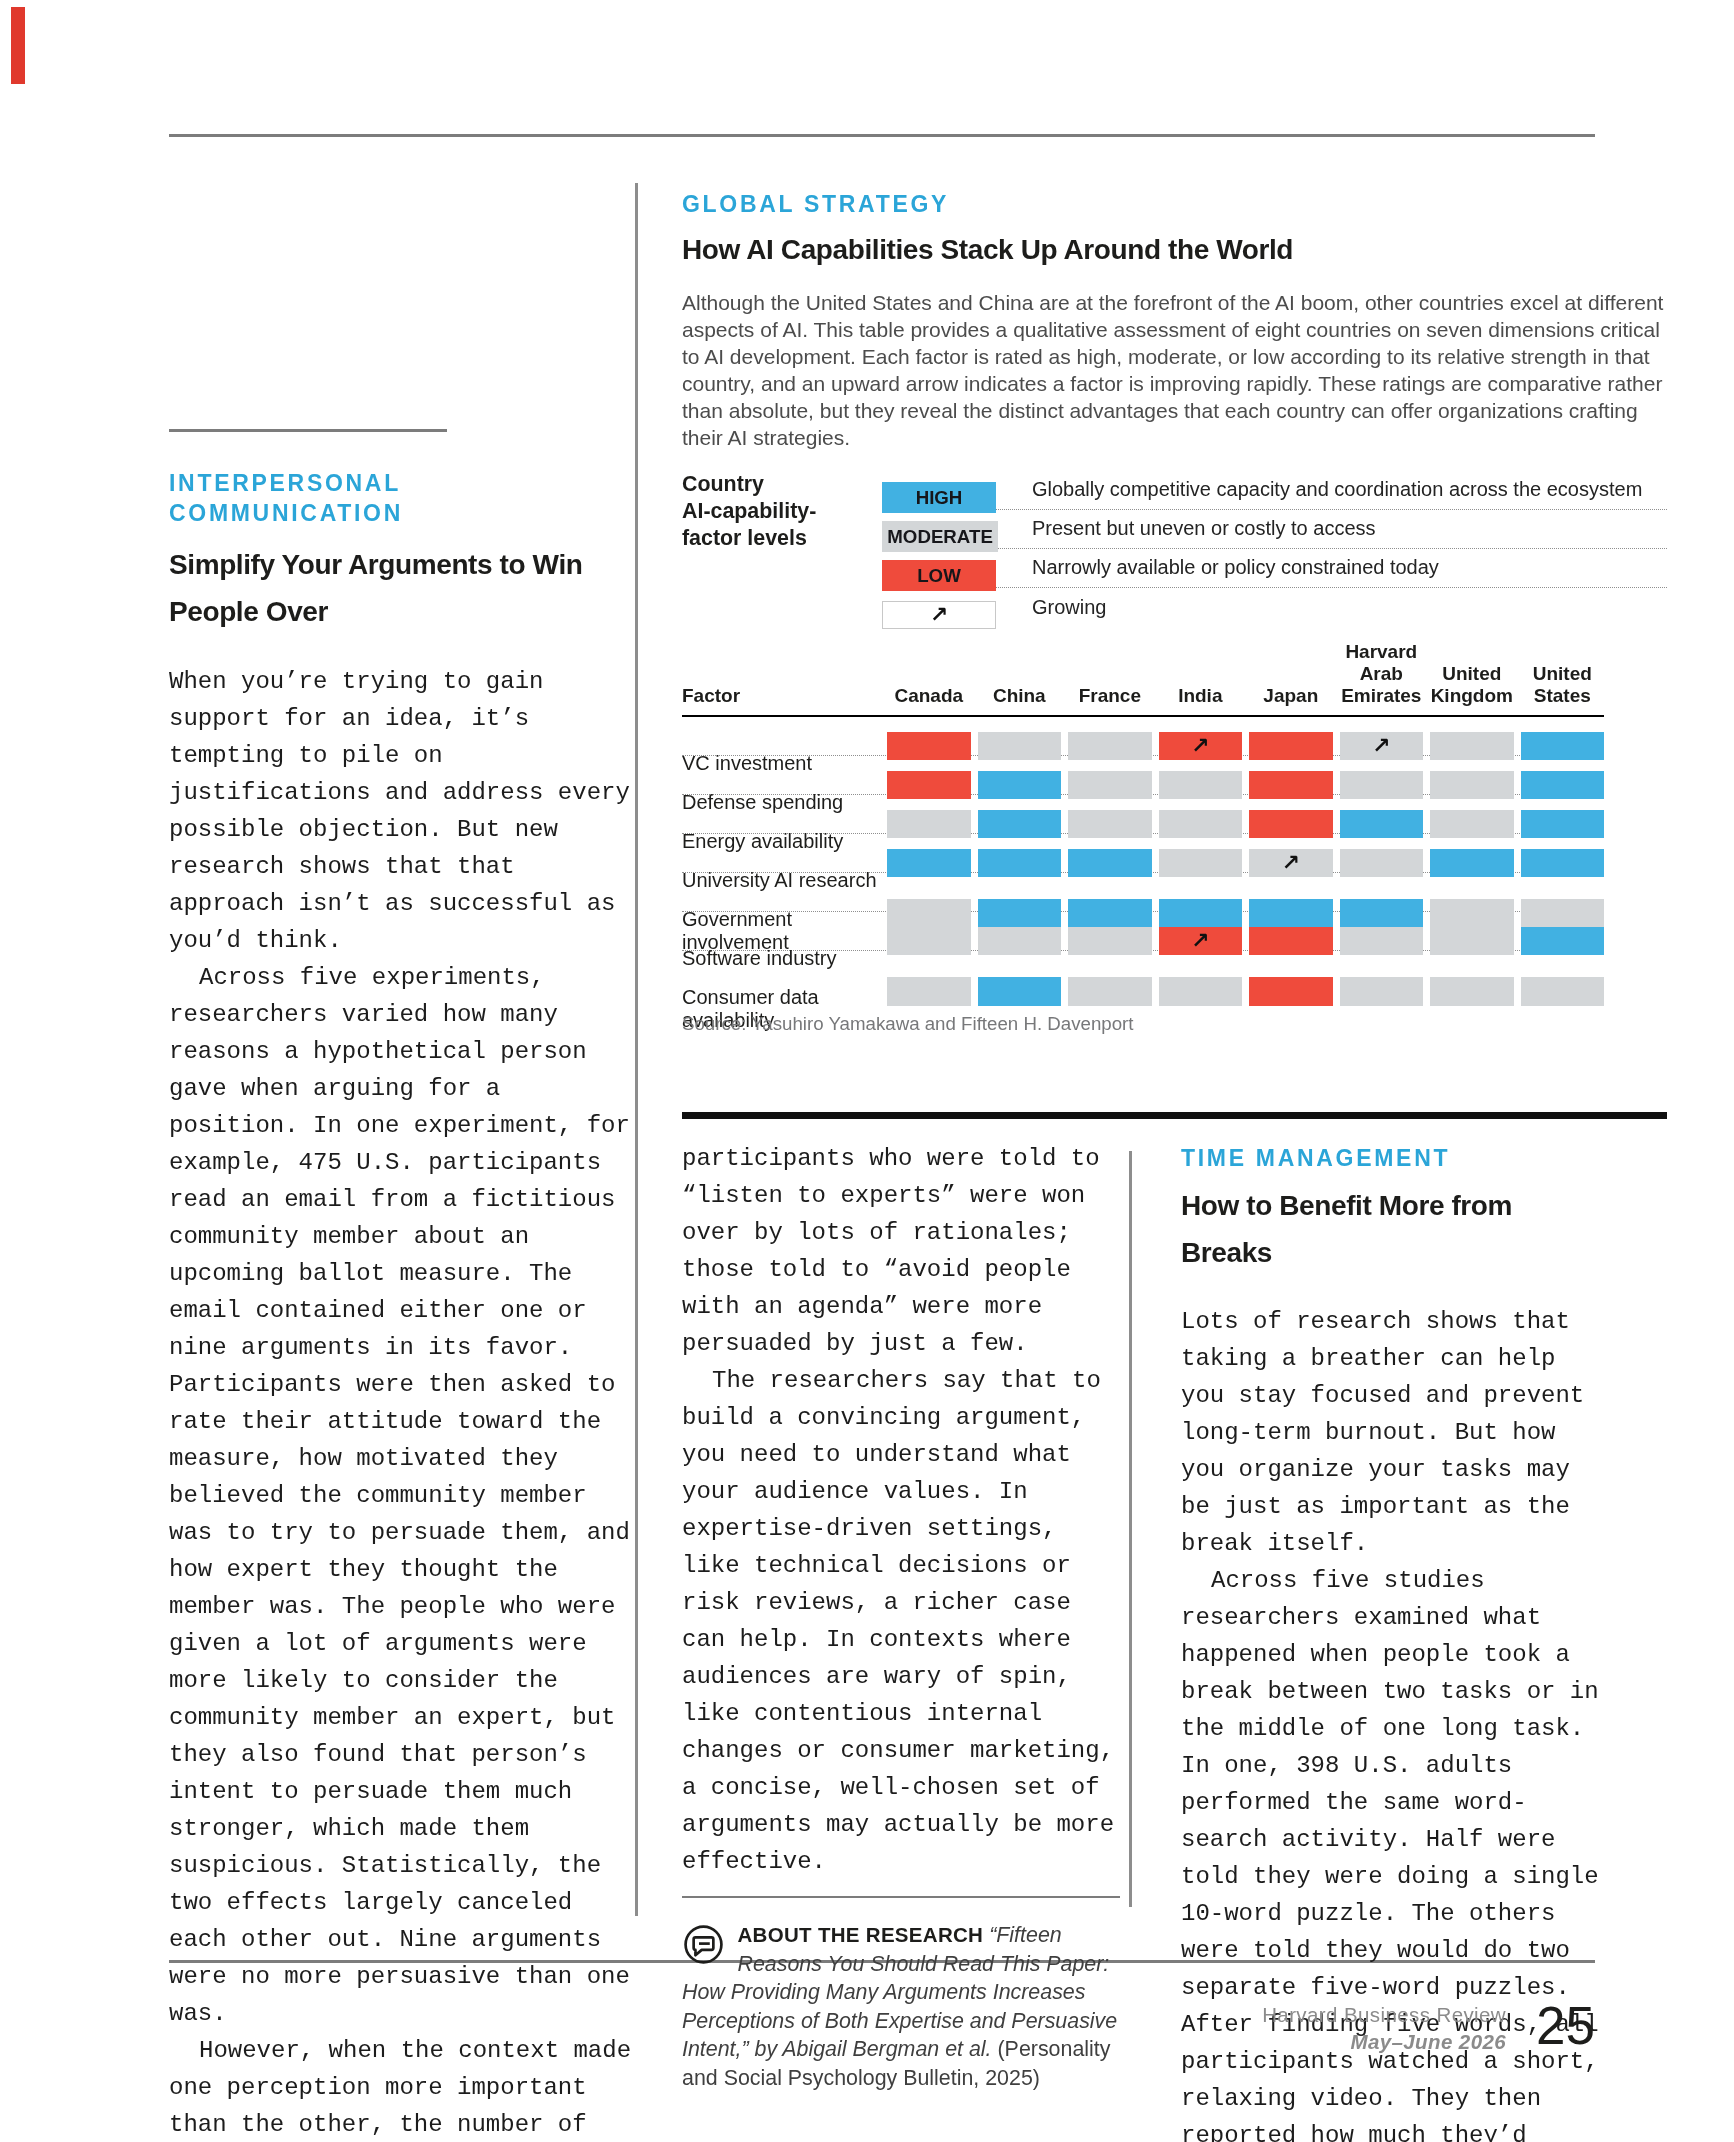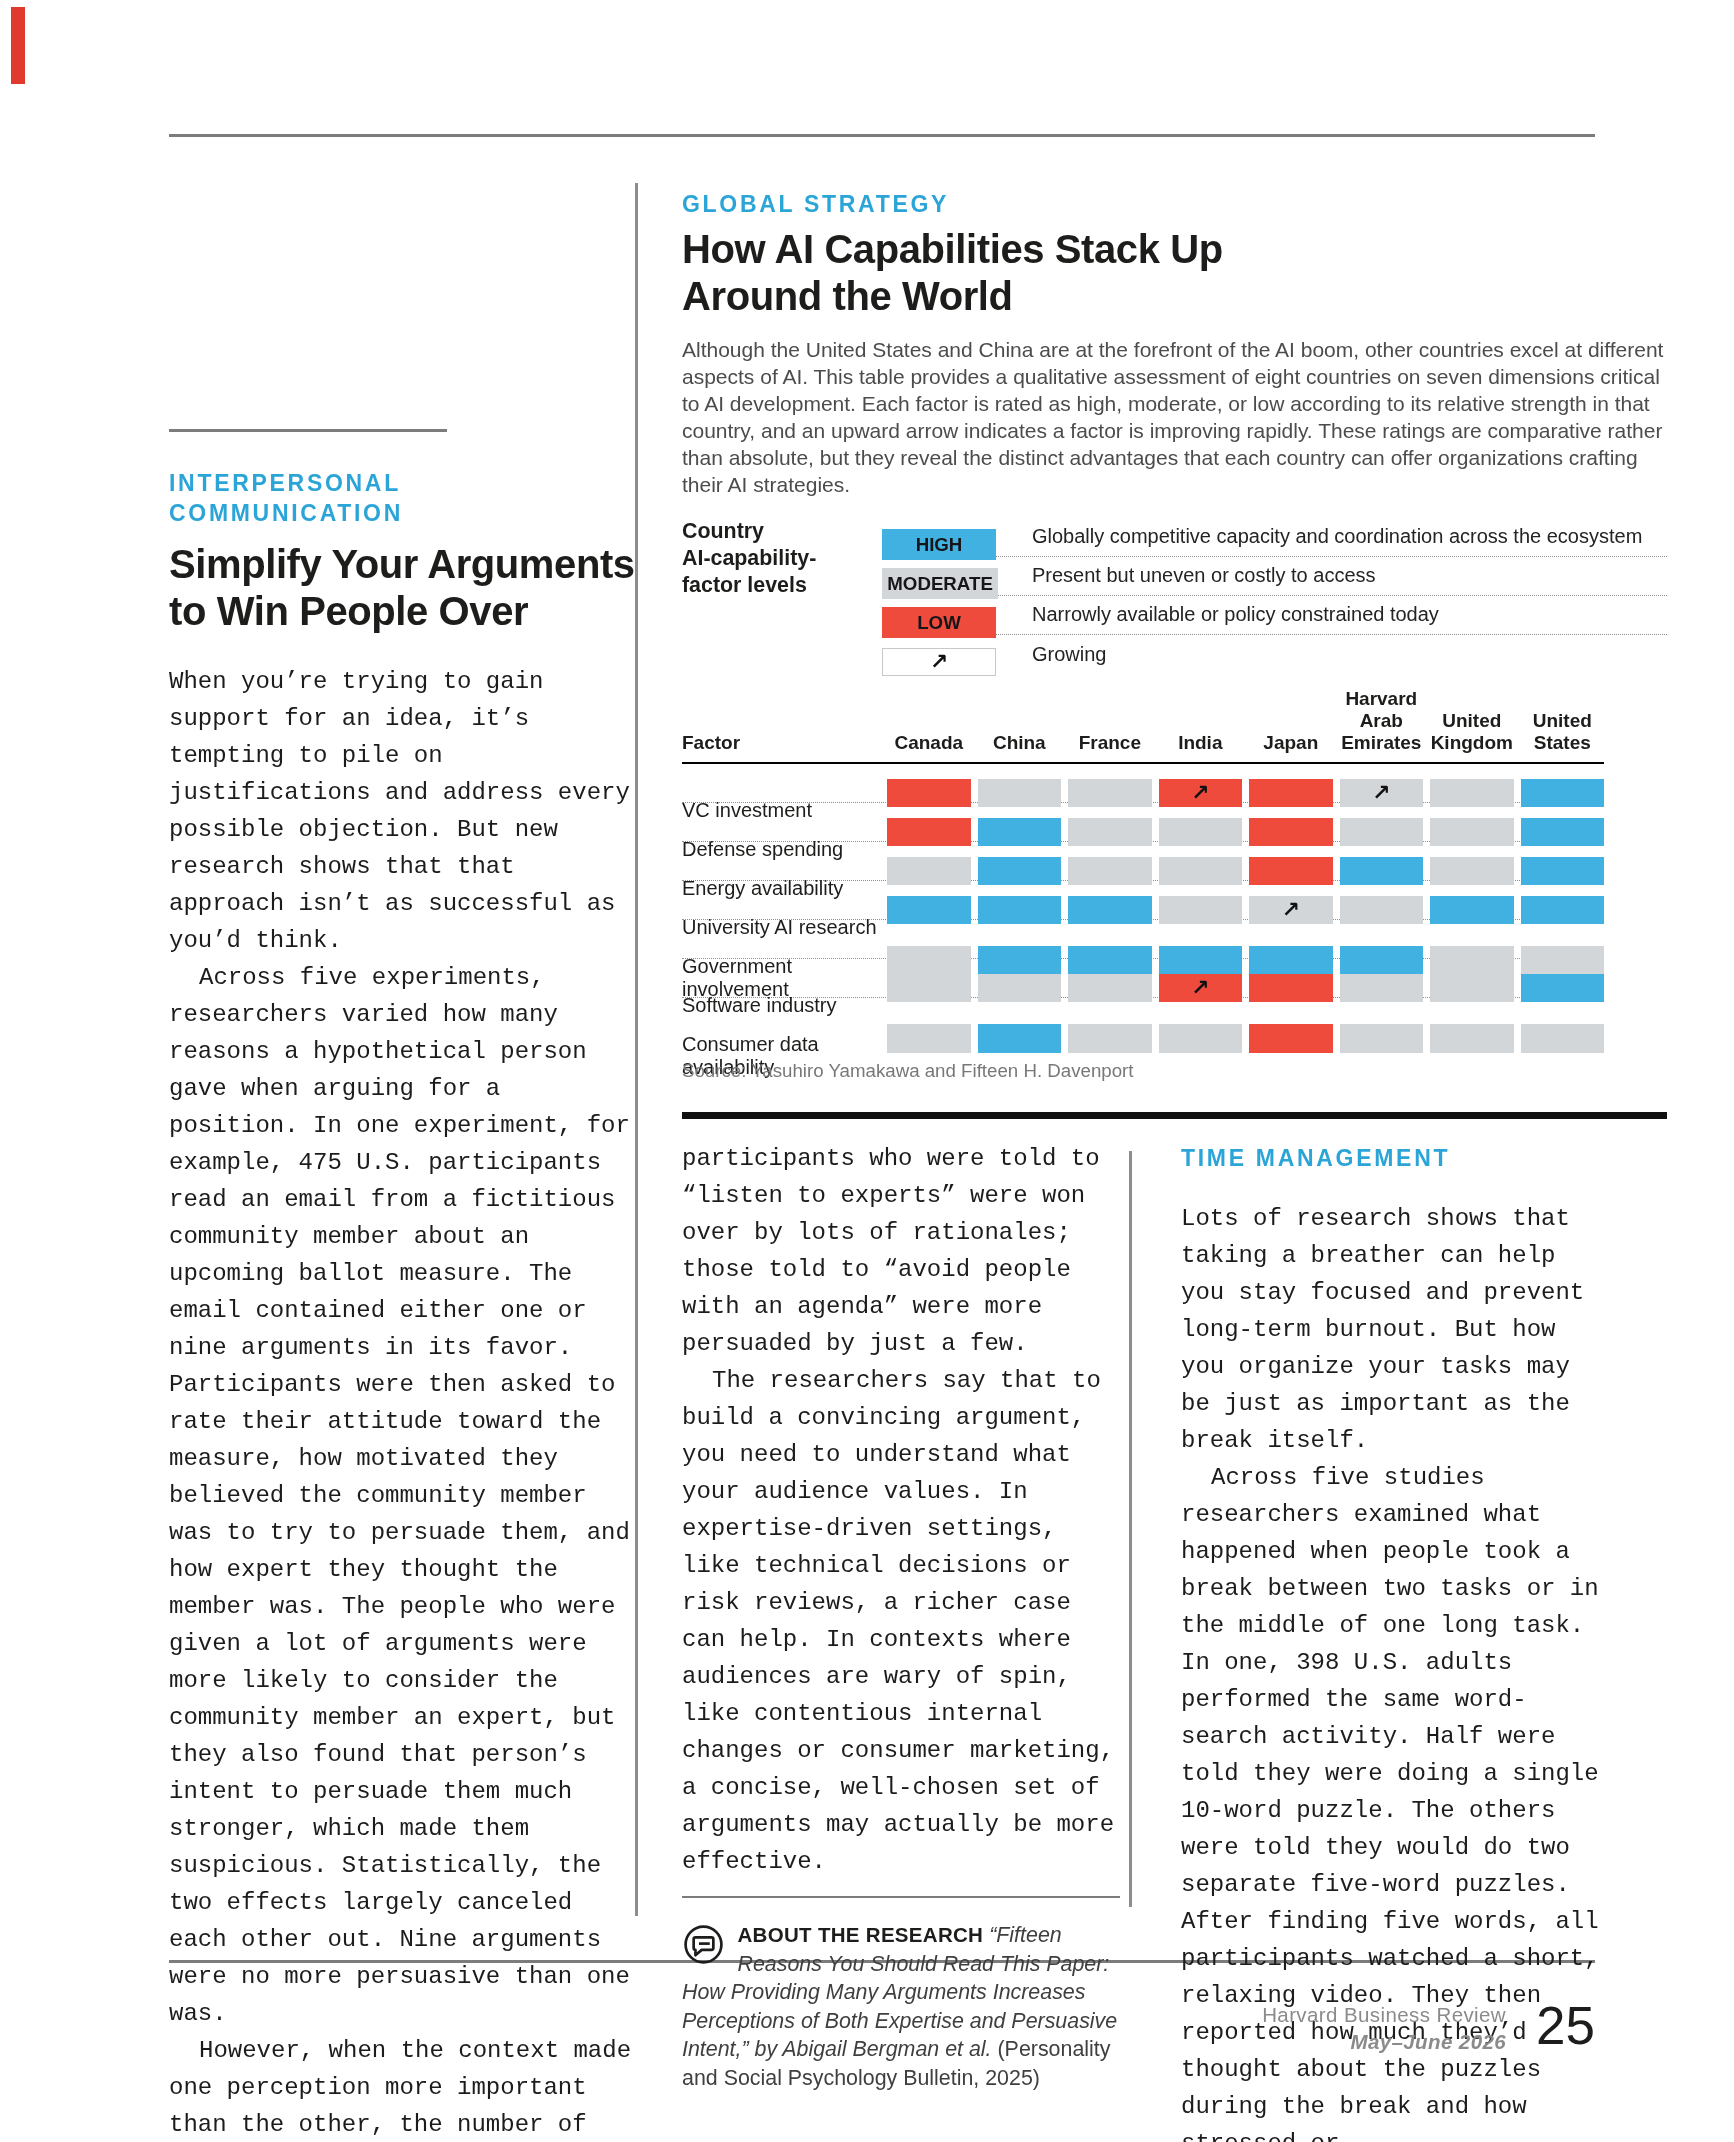--- a/index.html
+++ b/index.html
@@ -1,21 +1,21 @@
 <!DOCTYPE html>
 <html style="font-size:14.3px"><head>
 <meta charset="utf-8">
 <style>
   html,body{margin:0;padding:0;background:#e8e8e8;}
   .page{position:relative;width:1734px;height:2142px;background:#ffffff;
         font-family:"Liberation Sans",sans-serif;color:#1d1d1b;overflow:hidden;}
   .abs{position:absolute;}
   .rule{background:#7c7c7c;}
   .kicker{color:#2ba5d8;font-weight:bold;font-size:23px;letter-spacing:2.7px;line-height:30px;}
-  .headline{font-weight:bold;font-size:40px;line-height:47px;letter-spacing:-0.4px;color:#1d1d1b;}
+  .headline{font-weight:bold;font-size:28px;line-height:47px;letter-spacing:-0.4px;color:#1d1d1b;}
   .serif p{margin:0;font-family:Liberation Mono, monospace;
            font-size:24px;line-height:37px;color:#1c1c1c;}
   .serif p.indent{text-indent:30px;}
   
   .chart-intro{margin-top:16px;font-size:21px;line-height:27px;color:#4c4c4c;max-width:985px;}
   .legend{display:flex;margin-top:19.6px;}
   .legend-title{width:200px;font-weight:bold;font-size:21.4px;line-height:27px;color:#1d1d1b;}
   .legend-rows{flex:1;}
   .legend-row{display:flex;align-items:center;height:39px;border-bottom:1.8px dotted #8f8f8f;box-sizing:border-box;}
   .legend-row:last-child{border-bottom:none;}
@@ -222,20 +222,21 @@
           <line x1="19" y1="23" x2="31" y2="23" stroke="#1d1d1b" stroke-width="3"></line>
         </svg>
       </span>
       <span class="about-label">ABOUT THE RESEARCH</span>
       <span class="about-quote">“Fifteen Reasons You Should Read This Paper: How Providing Many Arguments Increases Perceptions of Both Expertise and Persuasive Intent,” by Abigail Bergman et al.</span><span> (Personality and Social Psychology Bulletin, 2025)</span>
     </div>
   </section>
 
   <section class="abs" style="left:1181px;top:1143px;width:426px;">
     <div class="kicker">TIME MANAGEMENT</div>
+    <h1 class="headline" style="margin:9px 0 0 0;">How to Benefit More from Breaks</h1>
     <div class="serif" id="right-body" style="margin-top:27px;">
         <p>Lots of research shows that taking a breather can help you stay focused and prevent long-term burnout. But how you organize your tasks may be just as important as the break itself.</p>
         <p class="indent">Across five studies researchers examined what happened when people took a break between two tasks or in the middle of one long task. In one, 398 U.S. adults performed the same word-search activity. Half were told they were doing a single 10-word puzzle. The others were told they would do two separate five-word puzzles. After finding five words, all participants watched a short, relaxing video. They then reported how much they’d thought about the puzzles during the break and how stressed or</p>
       </div>
   </section>
 
   <div class="footer">
     <div class="footer-text">
       <div>Harvard Business Review</div>
       <div class="issue">May–June 2026</div>

